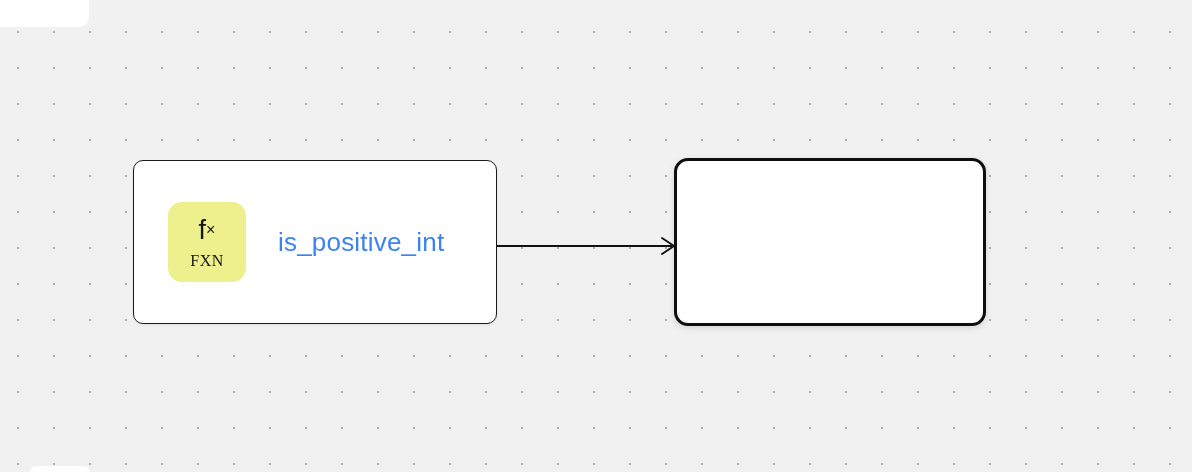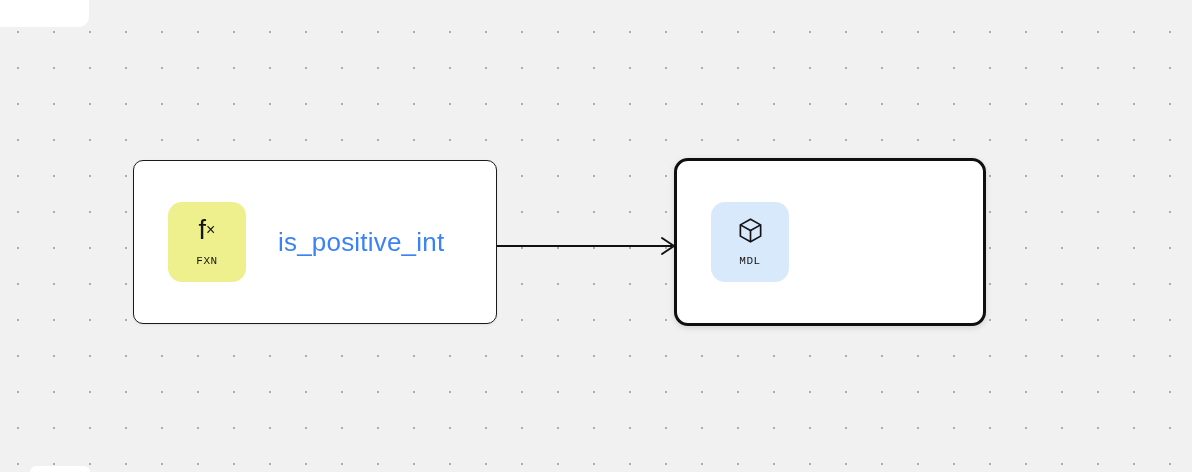--- a/index.html
+++ b/index.html
@@ -106,22 +106,22 @@
     position: relative;
     top: -1px;
   }
   .badge-icon {
     height: 36px;
     display: flex;
     align-items: center;
     justify-content: center;
   }
   .badge-text {
-    font-family: Liberation Mono, monospace;
-    font-size: 11px;
+    font-family: Liberation Serif, serif;
+    font-size: 16px;
     line-height: 22px;
     letter-spacing: 0.5px;
   }
   .node-label {
     font-size: 26px;
     color: #3b82f6;
     white-space: nowrap;
     letter-spacing: 0.2px;
   }
 </style>
@@ -143,25 +143,15 @@
       <div class="badge-symbol">
         <span class="sym-f">f</span>
           <span class="sym-x">×</span>
       </div>
       <div class="badge-text">FXN</div>
     </div>
     <div class="node-label">is_positive_int</div>
   </div>
 
   <div class="node node-right">
-    <div class="badge" style="background-color: rgb(217, 233, 252);">
-      <div class="badge-icon">
-        <svg width="27" height="27" viewBox="0 0 24 24" fill="none" stroke="#141414" stroke-width="1.5" stroke-linejoin="miter">
-          <path d="M12 2 L21 7 V17 L12 22 L3 17 V7 Z"></path>
-          <path d="M3 7 L12 12 L21 7"></path>
-          <path d="M12 12 V22"></path>
-        </svg>
-      </div>
-      <div class="badge-text">MDL</div>
-    </div>
   </div>
 
 </div>
 
 </body></html>

